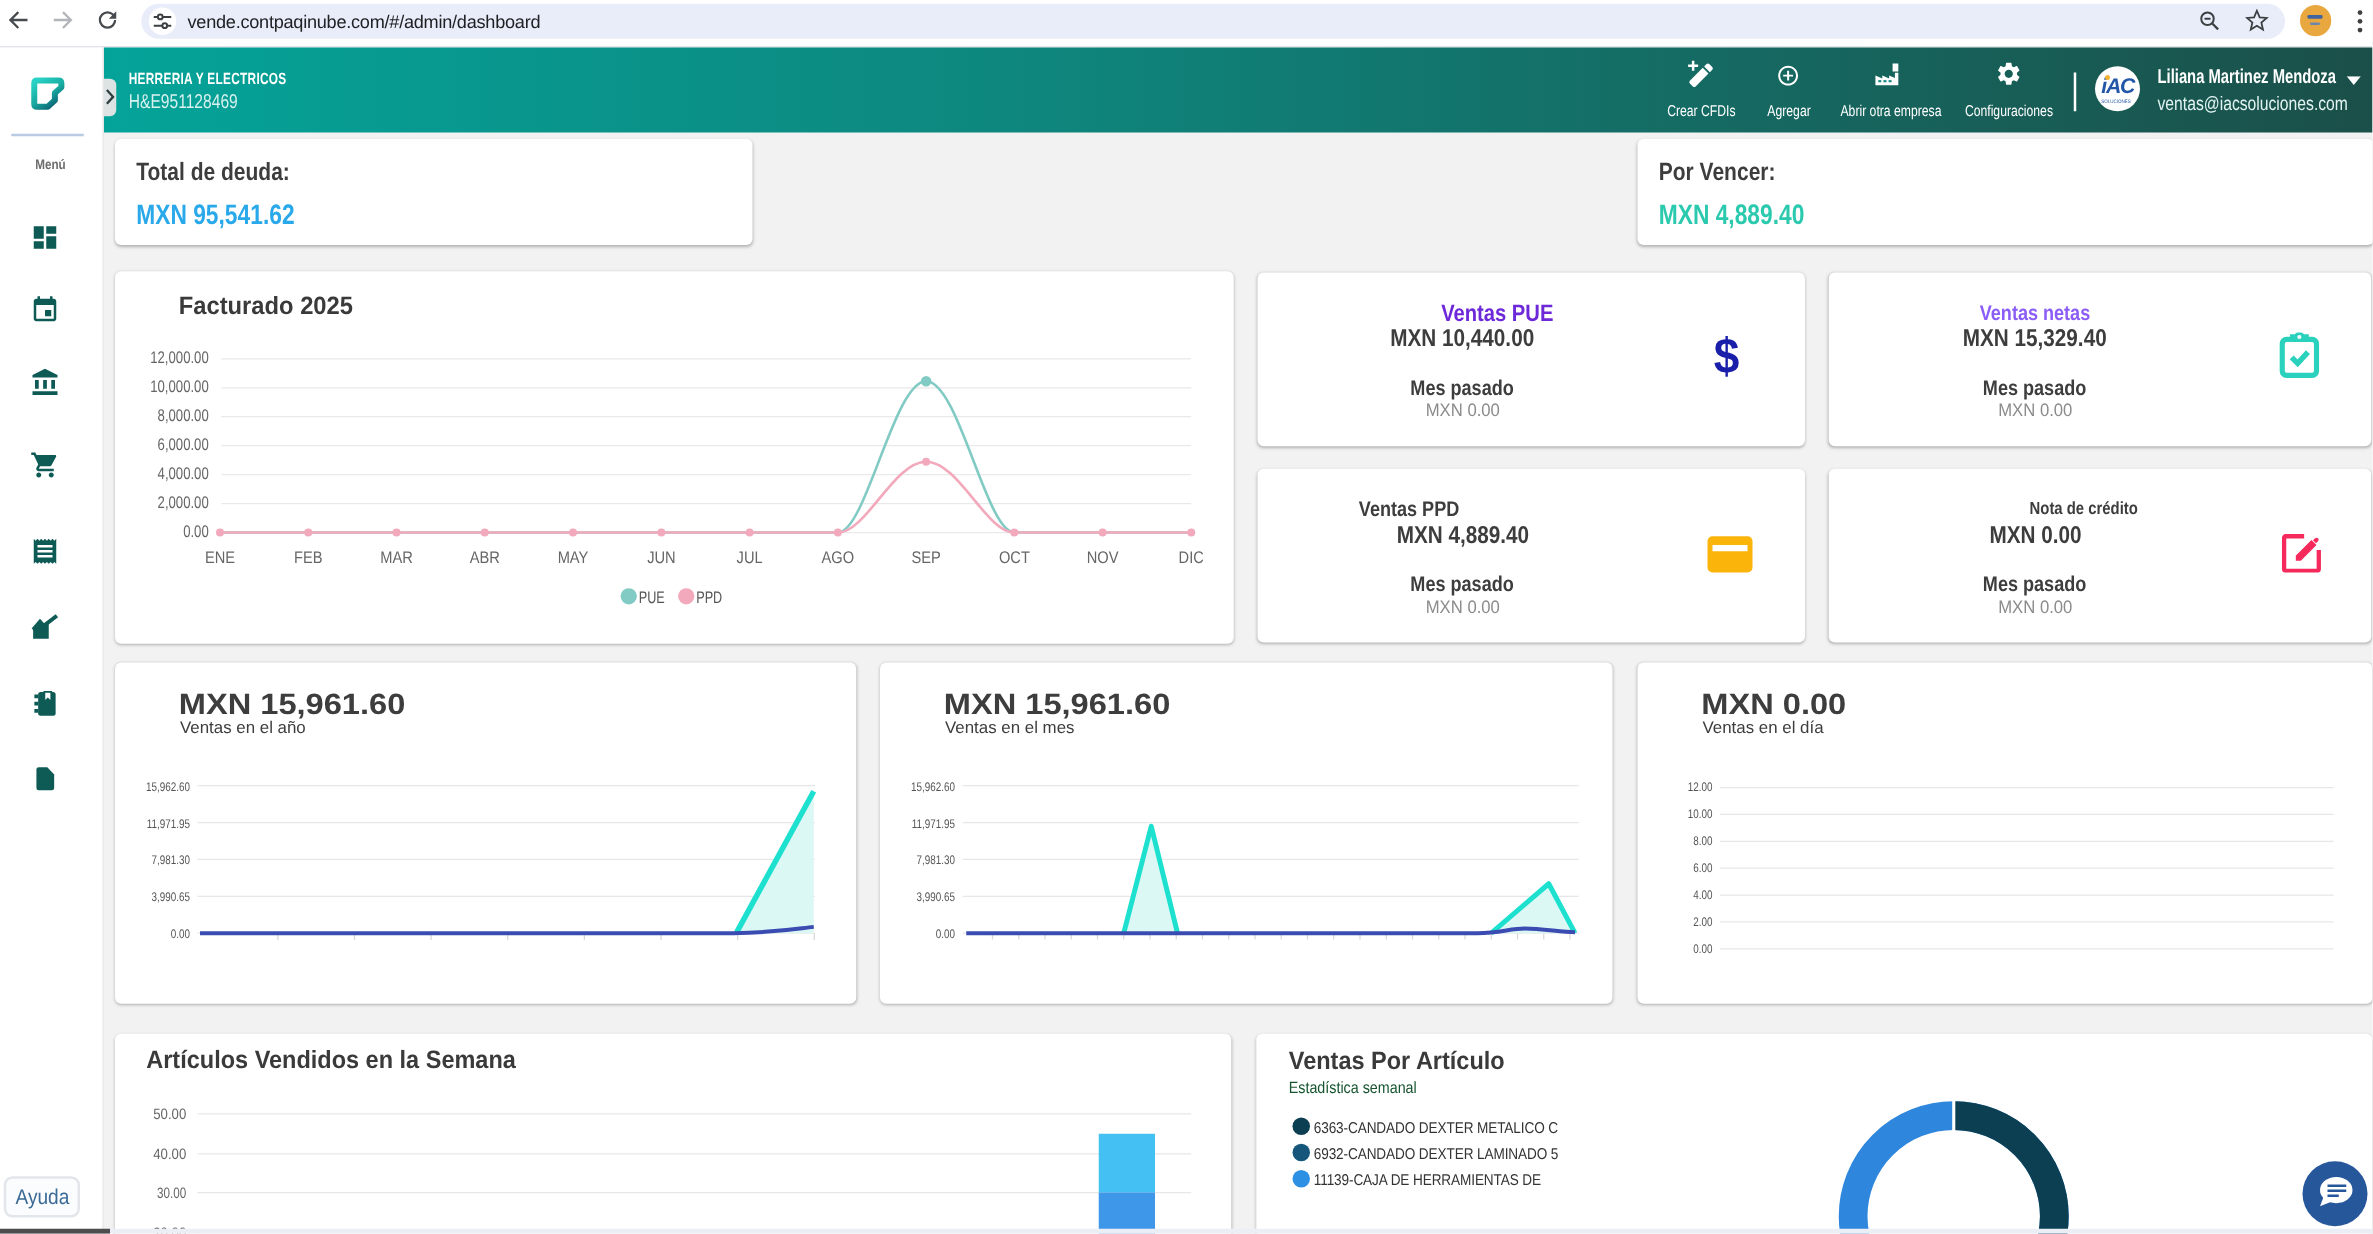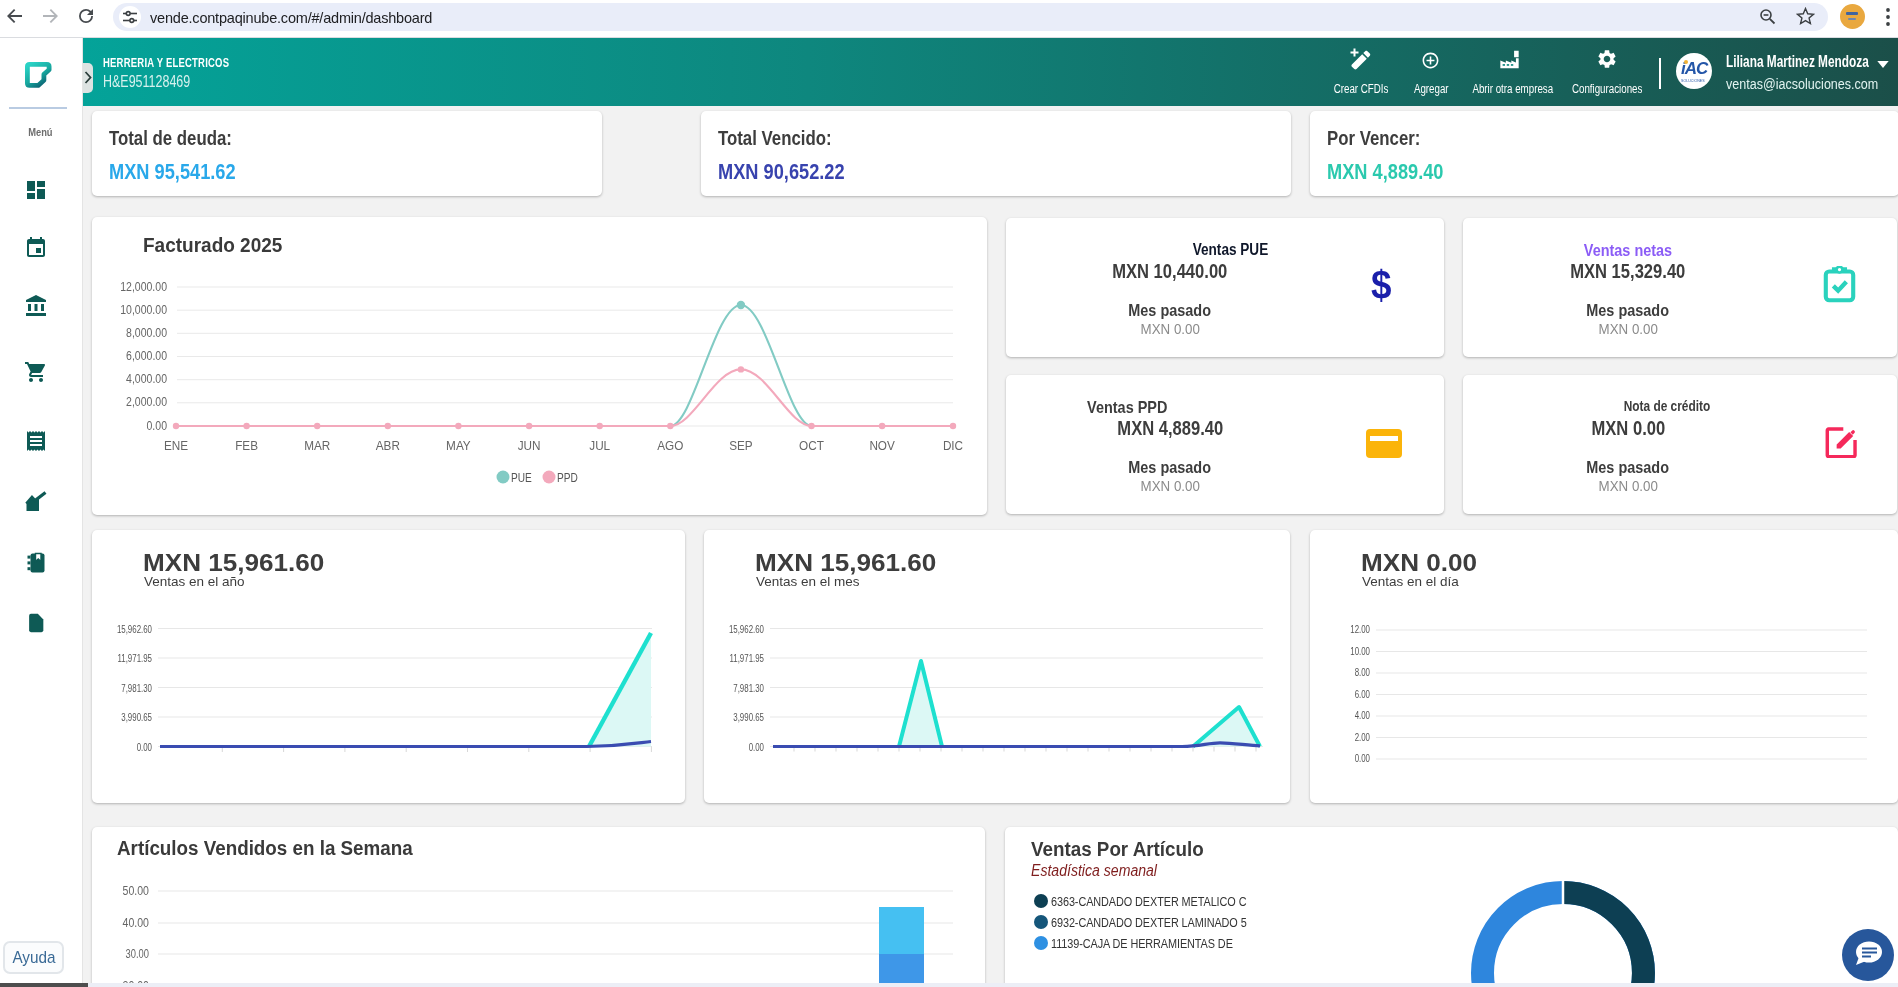--- a/index.html
+++ b/index.html
@@ -164,24 +164,20 @@
     </svg>
 
     <div class="abs" style="left:3px;top:903px;width:61px;height:33px;background:#fbfcfd;border:2px solid #e2e6ea;border-radius:7px;"></div>
     <div class="t" style="left:3px;top:910px;width:61px;text-align:center;font-size:17px;color:#3a6a96;"><span class="cxc" style="transform:scaleX(0.9);">Ayuda</span></div>
   </div>
 
   <div class="card" style="left:92px;top:111px;width:510px;height:85px;">
     <div class="t" style="left:17px;top:16px;font-size:20px;font-weight:bold;color:#3d3d3d;"><span class="cxl" style="transform:scaleX(0.84);">Total de deuda:</span></div>
     <div class="t" style="left:17px;top:48px;font-size:22.5px;font-weight:bold;color:#29a8ea;"><span class="cxl" style="transform:scaleX(0.81);">MXN 95,541.62</span></div>
   </div>
-  <div class="card" style="left:701px;top:111px;width:590px;height:85px;">
-    <div class="t" style="left:17px;top:16px;font-size:20px;font-weight:bold;color:#3d3d3d;"><span class="cxl" style="transform:scaleX(0.84);">Total Vencido:</span></div>
-    <div class="t" style="left:17px;top:48px;font-size:22.5px;font-weight:bold;color:#3843ae;"><span class="cxl" style="transform:scaleX(0.81);">MXN 90,652.22</span></div>
-  </div>
   <div class="card" style="left:1310px;top:111px;width:589px;height:85px;">
     <div class="t" style="left:17px;top:16px;font-size:20px;font-weight:bold;color:#3d3d3d;"><span class="cxl" style="transform:scaleX(0.84);">Por Vencer:</span></div>
     <div class="t" style="left:17px;top:48px;font-size:22.5px;font-weight:bold;color:#2bc9ae;"><span class="cxl" style="transform:scaleX(0.81);">MXN 4,889.40</span></div>
   </div>
 
   <div class="card" style="left:92px;top:217px;width:895px;height:298px;">
     <div class="t" style="left:51px;top:17px;font-size:20px;font-weight:bold;color:#3a3a3a;"><span class="cxl" style="transform:scaleX(0.95);">Facturado 2025</span></div>
     <svg class="abs" style="left:0;top:0;" width="895" height="298" viewBox="0 0 895 298">
 
       <g stroke="#e9e9e9" stroke-width="1">
@@ -240,21 +236,21 @@
       <circle cx="457" cy="260" r="6.5" fill="#f3a9bc"></circle>
       <text x="0" y="0" transform="translate(465,265) scale(0.75,1)" font-size="13.5" fill="#555" font-family="Liberation Sans">PPD</text>
     </svg>
   </div>
 
   <div class="card" id="cpue" style="left:1006px;top:218px;width:438px;height:139px;"></div>
   <div class="card" id="cnetas" style="left:1463px;top:218px;width:434px;height:139px;"></div>
   <div class="card" id="cppd" style="left:1006px;top:375px;width:438px;height:139px;"></div>
   <div class="card" id="cnota" style="left:1463px;top:375px;width:434px;height:139px;"></div>
 
-  <div class="t" style="left:1140px;top:241px;width:180px;text-align:center;font-size:16px;font-weight:bold;color:#0f172a;"><span class="cxc" style="transform:scaleX(0.85);">Ventas PUE</span></div>
+  <div class="t" style="left:1108px;top:241px;width:180px;text-align:center;font-size:19px;font-weight:bold;color:#6d28d9;"><span class="cxc" style="transform:scaleX(0.85);">Ventas PUE</span></div>
   <div class="t" style="left:1080px;top:260px;width:180px;text-align:center;font-size:19.5px;font-weight:bold;color:#3d3d3d;"><span class="cxc" style="transform:scaleX(0.85);">MXN 10,440.00</span></div>
   <div class="t" style="left:1080px;top:301px;width:180px;text-align:center;font-size:17px;font-weight:bold;color:#3d3d3d;"><span class="cxc" style="transform:scaleX(0.85);">Mes pasado</span></div>
   <div class="t" style="left:1080px;top:321px;width:180px;text-align:center;font-size:14.5px;color:#8b8b8b;"><span class="cxc" style="transform:scaleX(0.92);">MXN 0.00</span></div>
   <div class="t" style="left:1371px;top:263px;font-size:40px;font-weight:bold;color:#1a1faa;"><span class="cxl" style="transform:scaleX(0.92);">$</span></div>
 
   <div class="t" style="left:1538px;top:241px;width:180px;text-align:center;font-size:17px;font-weight:bold;color:#8b5cf6;"><span class="cxc" style="transform:scaleX(0.85);">Ventas netas</span></div>
   <div class="t" style="left:1538px;top:260px;width:180px;text-align:center;font-size:19.5px;font-weight:bold;color:#3d3d3d;"><span class="cxc" style="transform:scaleX(0.85);">MXN 15,329.40</span></div>
   <div class="t" style="left:1538px;top:301px;width:180px;text-align:center;font-size:17px;font-weight:bold;color:#3d3d3d;"><span class="cxc" style="transform:scaleX(0.85);">Mes pasado</span></div>
   <div class="t" style="left:1538px;top:321px;width:180px;text-align:center;font-size:14.5px;color:#8b8b8b;"><span class="cxc" style="transform:scaleX(0.92);">MXN 0.00</span></div>
   <svg class="abs" style="left:1823px;top:266px;" width="33" height="37" viewBox="0 0 24 27">
@@ -405,21 +401,21 @@
           <text transform="translate(57,100) scale(0.88,1)">40.00</text>
           <text transform="translate(57,131) scale(0.78,1)">30.00</text>
           <text transform="translate(57,163) scale(0.88,1)">20.00</text>
       </g>
       <rect x="787" y="80" width="45" height="47" fill="#45c0f2"></rect>
       <rect x="787" y="127" width="45" height="33" fill="#3e97e8"></rect>
     </svg>
   </div>
   <div class="card" style="left:1005px;top:827px;width:893px;height:200px;">
     <div class="t" style="left:26px;top:11px;font-size:20px;font-weight:bold;color:#3a3a3a;"><span class="cxl" style="transform:scaleX(0.94);">Ventas Por Artículo</span></div>
-    <div class="t" style="left:26px;top:35px;font-size:16px;color:#7f1d1d;font-style:italic;"><span class="cxl" style="transform:scaleX(0.88);">Estadística semanal</span></div>
+    <div class="t" style="left:26px;top:35px;font-size:13px;color:#14532d;"><span class="cxl" style="transform:scaleX(0.88);">Estadística semanal</span></div>
     <div class="abs" style="left:29px;top:67px;width:14px;height:14px;border-radius:50%;background:#0d3f53;"></div>
     <div class="t" style="left:46px;top:68px;font-size:12.5px;color:#333;letter-spacing:-0.1px;"><span class="cxl" style="transform:scaleX(0.87);">6363-CANDADO DEXTER METALICO C</span></div>
     <div class="abs" style="left:29px;top:88px;width:14px;height:14px;border-radius:50%;background:#15567a;"></div>
     <div class="t" style="left:46px;top:89px;font-size:12.5px;color:#333;letter-spacing:-0.1px;"><span class="cxl" style="transform:scaleX(0.87);">6932-CANDADO DEXTER LAMINADO 5</span></div>
     <div class="abs" style="left:29px;top:109px;width:14px;height:14px;border-radius:50%;background:#2e90e2;"></div>
     <div class="t" style="left:46px;top:110px;font-size:12.5px;color:#333;letter-spacing:-0.1px;"><span class="cxl" style="transform:scaleX(0.87);">11139-CAJA DE HERRAMIENTAS DE</span></div>
     <svg class="abs" style="left:0;top:0;" width="893" height="160" viewBox="0 0 893 160">
       <circle cx="558" cy="146" r="80.5" fill="none" stroke="#2e86dd" stroke-width="23"></circle>
       <path d="M558,65.5 A80.5,80.5 0 1 1 557.9,226.5" fill="none" stroke="#0d3f53" stroke-width="23"></path>
       <line x1="558" y1="52" x2="558" y2="79" stroke="#fff" stroke-width="2.5"></line>

